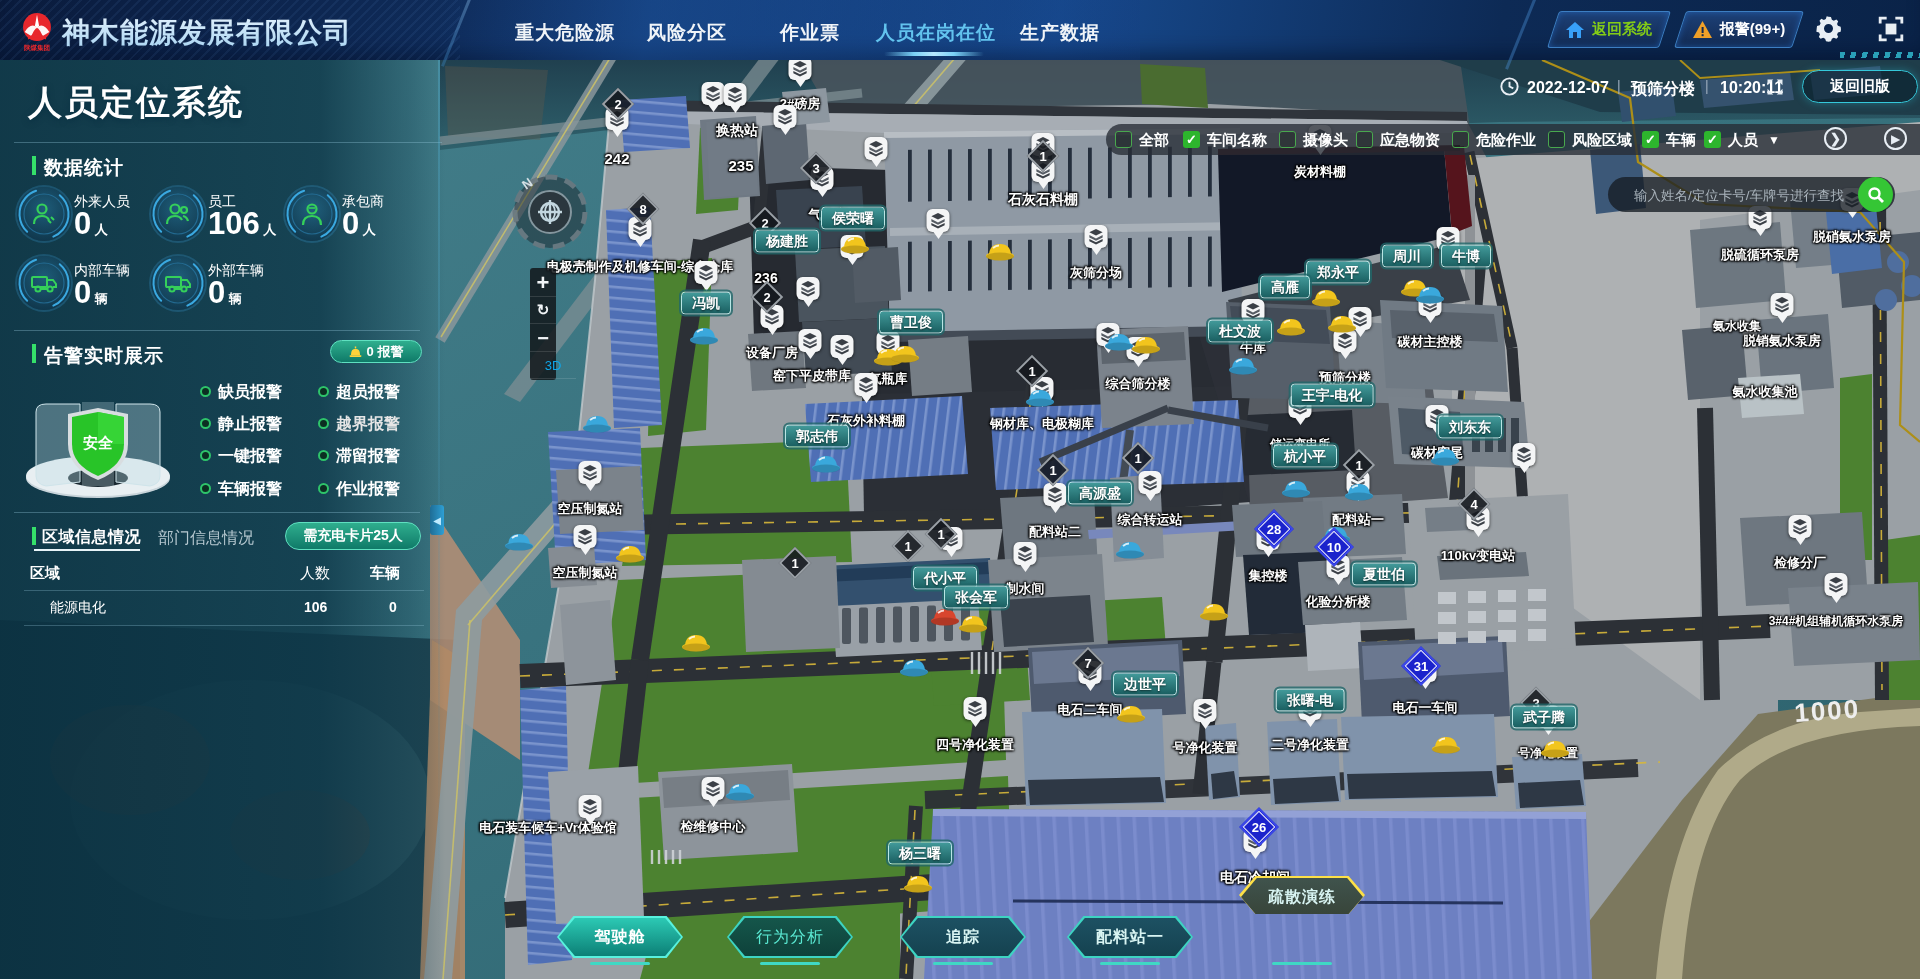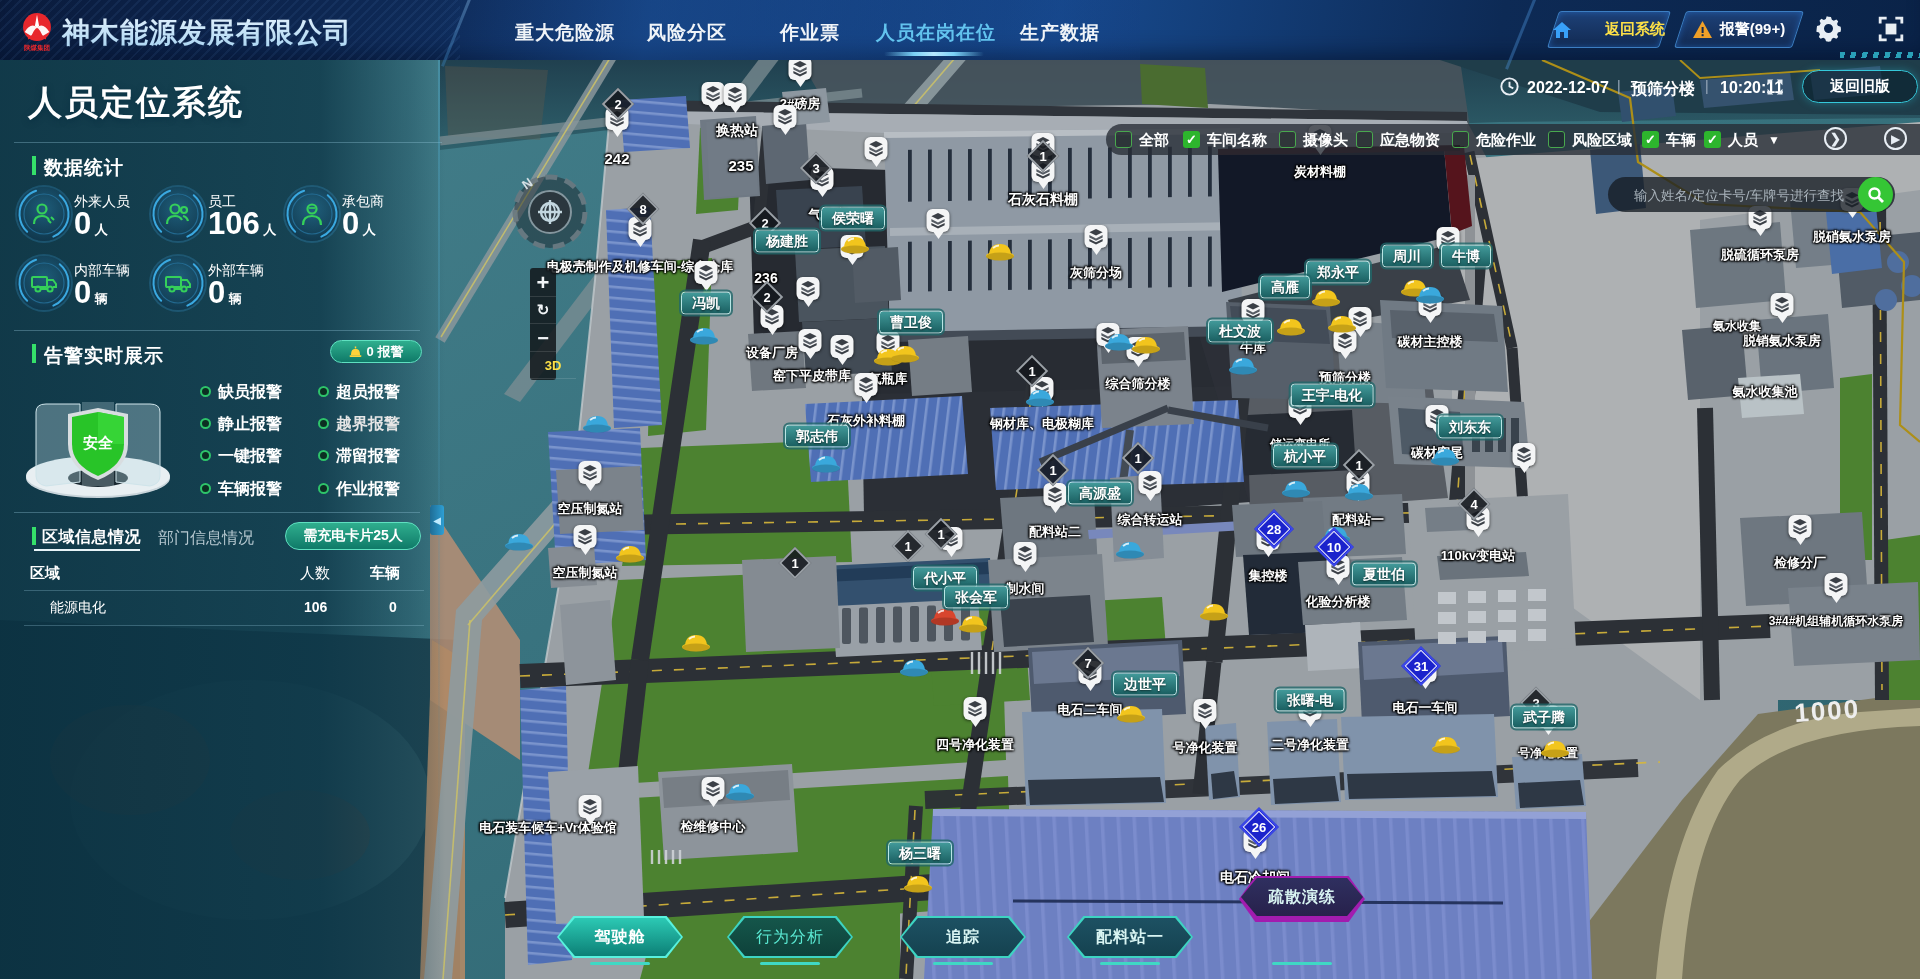--- a/index.html
+++ b/index.html
@@ -1147,21 +1147,21 @@
   text-shadow:0 0 1px rgba(160,210,250,0.3)">神木能源发展有限公司</div>
  <div style="position:absolute;left:0;top:0;width:1140px;height:60px"> </div>
 </div>
 <div style="left:565px;top:20px;transform:translateX(-50%);font-size:19px;font-weight:bold;color:#f0f4f8;letter-spacing:1px">重大危险源</div>
     <div style="left:687px;top:20px;transform:translateX(-50%);font-size:19px;font-weight:bold;color:#f0f4f8;letter-spacing:1px">风险分区</div>
     <div style="left:810px;top:20px;transform:translateX(-50%);font-size:19px;font-weight:bold;color:#f0f4f8;letter-spacing:1px">作业票</div>
     <div style="left:936px;top:20px;transform:translateX(-50%);font-size:19px;font-weight:bold;color:#62c3ee;letter-spacing:1px">人员在岗在位</div>
     <div style="left:1060px;top:20px;transform:translateX(-50%);font-size:19px;font-weight:bold;color:#f0f4f8;letter-spacing:1px">生产数据</div>
     <div style="left:884px;top:52px;width:100px;height:4px;background:linear-gradient(90deg,transparent,#7ad0f5 30%,#b8e8ff 50%,#7ad0f5 70%,transparent);border-radius:2px"></div>
     <div style="left:1553px;top:11px;width:112px;height:37px;background:linear-gradient(180deg,#1d4178,#122a52);border:1px solid #3c7ec2;transform:skewX(-18deg);border-radius:3px;box-shadow:0 0 6px rgba(40,120,220,0.5) inset"></div>
-    <div style="left:1553px;top:11px;width:112px;height:37px;display:flex;align-items:center;justify-content:space-between;gap:8px;color:#fde047;font-size:15px;font-weight:bold">
+    <div style="left:1553px;top:11px;width:112px;height:37px;display:flex;align-items:center;justify-content:center;gap:8px;color:#84cc16;font-size:15px;font-weight:bold">
       <svg width="18" height="16" viewBox="0 0 18 16">
         <path d="M9,0 L18,8 L15,8 L15,16 L11,16 L11,10 L7,10 L7,16 L3,16 L3,8 L0,8 Z" fill="#38a0f8"></path>
       </svg>
       <span>返回系统</span>
     </div>
     <div style="left:1680px;top:11px;width:118px;height:37px;background:linear-gradient(180deg,#1d4178,#122a52);border:1px solid #3c7ec2;transform:skewX(-18deg);border-radius:3px;box-shadow:0 0 6px rgba(40,120,220,0.5) inset"></div>
     <div style="left:1680px;top:11px;width:118px;height:37px;display:flex;align-items:center;justify-content:center;gap:8px;color:#fff;font-size:15px;font-weight:bold">
       <svg width="19" height="17" viewBox="0 0 19 17">
         <path d="M9.5,0 L19,17 L0,17 Z" fill="#f0a028"></path>
         <rect x="8.6" y="6" width="2" height="6" fill="#13294f"></rect>
@@ -1235,33 +1235,33 @@
  <circle cx="38" cy="38" r="21" fill="none" stroke="#8a9aa2" stroke-width="2"></circle>
  <circle cx="38" cy="38" r="9" fill="none" stroke="#cfe0e8" stroke-width="2.4"></circle>
  <path d="M38,26 L38,50 M26,38 L50,38" stroke="#cfe0e8" stroke-width="2.4"></path>
  <ellipse cx="38" cy="38" rx="5" ry="8.5" fill="none" stroke="#cfe0e8" stroke-width="1.8"></ellipse>
  <text x="14" y="16" fill="#dfe8ec" font-size="13" font-weight="bold" transform="rotate(-35 14 16)">N</text>
 </svg>
     <div style="left:530px;top:268px;width:26px;height:112px;background:rgba(18,22,26,0.85);border-radius:3px"></div>
     <div style="left:530px;top:270px;width:26px;height:27px;display:flex;align-items:center;justify-content:center;color:#f0f4f6;font-size:22px;font-weight:bold;border-bottom:1px solid rgba(255,255,255,0.12)">+</div>
     <div style="left:530px;top:297px;width:26px;height:27px;display:flex;align-items:center;justify-content:center;color:#f0f4f6;font-size:15px;font-weight:bold;border-bottom:1px solid rgba(255,255,255,0.12)">↻</div>
     <div style="left:530px;top:325px;width:26px;height:27px;display:flex;align-items:center;justify-content:center;color:#f0f4f6;font-size:20px;font-weight:bold;border-bottom:1px solid rgba(255,255,255,0.12)">−</div>
-    <div style="left:530px;top:352px;width:46px;height:27px;display:flex;align-items:center;justify-content:center;color:#fde047;font-size:13px;font-weight:bold;border-bottom:1px solid rgba(255,255,255,0.12)">3D</div>
+    <div style="left:530px;top:352px;width:46px;height:27px;display:flex;align-items:center;justify-content:center;color:#0ea5e9;font-size:13px;font-weight:normal;border-bottom:1px solid rgba(255,255,255,0.12)">3D</div>
     <div style="left:557px;top:916px;width:126px;height:42px;clip-path:polygon(13% 0,87% 0,100% 50%,87% 100%,13% 100%,0 50%);background:#58f2de;filter:drop-shadow(0 0 10px rgba(70,240,215,0.9));">
       <div style="position:absolute;left:2px;top:2px;width:122px;height:38px;clip-path:polygon(13% 0,87% 0,100% 50%,87% 100%,13% 100%,0 50%);background:linear-gradient(180deg,#2cc9b4,#0c8076);display:flex;align-items:center;justify-content:center;color:#fff;font-size:16px;font-weight:bold;letter-spacing:1px">驾驶舱</div>
     </div>
     <div style="left:590px;top:962px;width:60px;height:3px;background:#3fd8c4;border-radius:2px"></div>
     <div style="left:727px;top:916px;width:126px;height:42px;clip-path:polygon(13% 0,87% 0,100% 50%,87% 100%,13% 100%,0 50%);background:#3dd4c2;">
       <div style="position:absolute;left:2px;top:2px;width:122px;height:38px;clip-path:polygon(13% 0,87% 0,100% 50%,87% 100%,13% 100%,0 50%);background:linear-gradient(180deg,rgba(14,64,54,0.85),rgba(6,40,34,0.85));display:flex;align-items:center;justify-content:center;color:#5ae8d2;font-size:16px;font-weight:normal;letter-spacing:1px">行为分析</div>
     </div>
     <div style="left:760px;top:962px;width:60px;height:3px;background:#3fd8c4;border-radius:2px"></div>
     <div style="left:900px;top:916px;width:126px;height:42px;clip-path:polygon(13% 0,87% 0,100% 50%,87% 100%,13% 100%,0 50%);background:#3dd4c2;">
       <div style="position:absolute;left:2px;top:2px;width:122px;height:38px;clip-path:polygon(13% 0,87% 0,100% 50%,87% 100%,13% 100%,0 50%);background:linear-gradient(180deg,rgba(22,52,78,0.82),rgba(12,34,54,0.82));display:flex;align-items:center;justify-content:center;color:#d8f4f2;font-size:16px;font-weight:bold;letter-spacing:1px">追踪</div>
     </div>
     <div style="left:933px;top:962px;width:60px;height:3px;background:#3fd8c4;border-radius:2px"></div>
     <div style="left:1067px;top:916px;width:126px;height:42px;clip-path:polygon(13% 0,87% 0,100% 50%,87% 100%,13% 100%,0 50%);background:#3dd4c2;">
       <div style="position:absolute;left:2px;top:2px;width:122px;height:38px;clip-path:polygon(13% 0,87% 0,100% 50%,87% 100%,13% 100%,0 50%);background:linear-gradient(180deg,rgba(22,52,78,0.82),rgba(12,34,54,0.82));display:flex;align-items:center;justify-content:center;color:#d8f4f2;font-size:16px;font-weight:bold;letter-spacing:1px">配料站一</div>
     </div>
     <div style="left:1100px;top:962px;width:60px;height:3px;background:#3fd8c4;border-radius:2px"></div>
-    <div style="left:1239px;top:876px;width:126px;height:46px;clip-path:polygon(13% 0,87% 0,100% 50%,87% 100%,13% 100%,0 50%);background:#a21caf;">
+    <div style="left:1239px;top:876px;width:126px;height:38px;clip-path:polygon(13% 0,87% 0,100% 50%,87% 100%,13% 100%,0 50%);background:#fde047;">
       <div style="position:absolute;left:2px;top:2px;width:122px;height:38px;clip-path:polygon(13% 0,87% 0,100% 50%,87% 100%,13% 100%,0 50%);background:linear-gradient(180deg,rgba(22,52,78,0.82),rgba(12,34,54,0.82));display:flex;align-items:center;justify-content:center;color:#d8f4f2;font-size:16px;font-weight:bold;letter-spacing:1px">疏散演练</div>
     </div>
     <div style="left:1272px;top:962px;width:60px;height:3px;background:#3fd8c4;border-radius:2px"></div>
 </div>
 </body></html>

